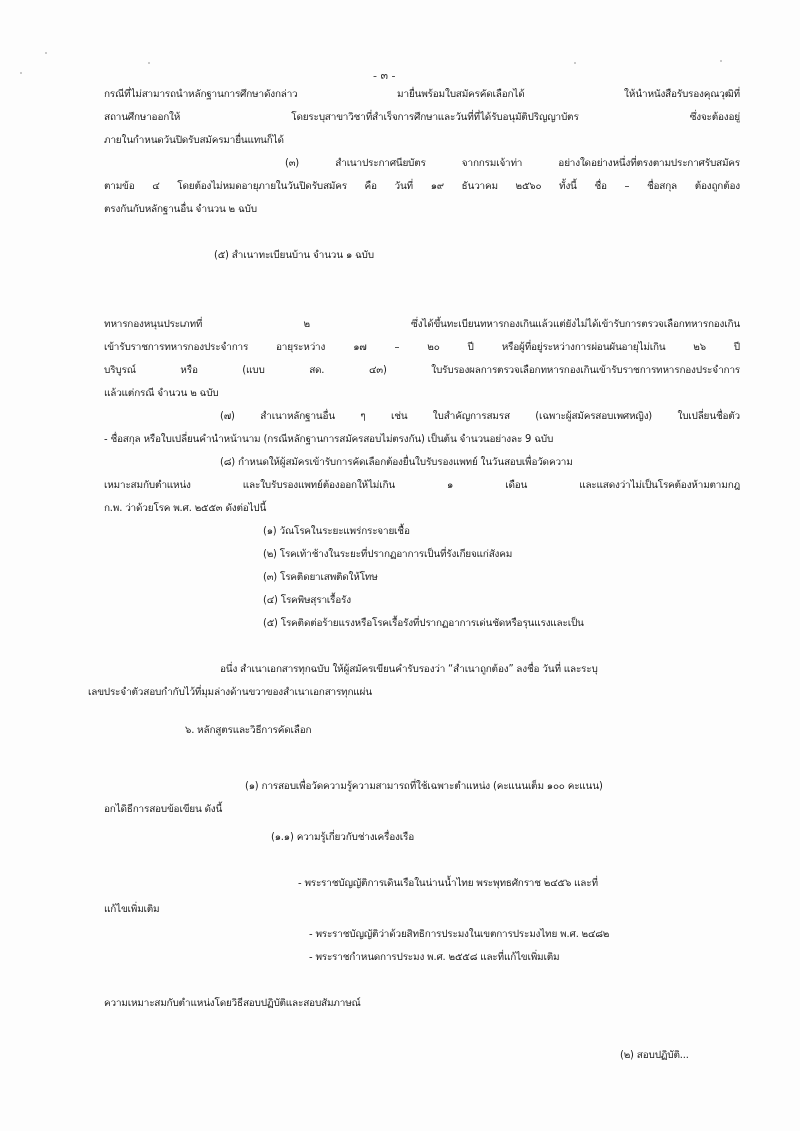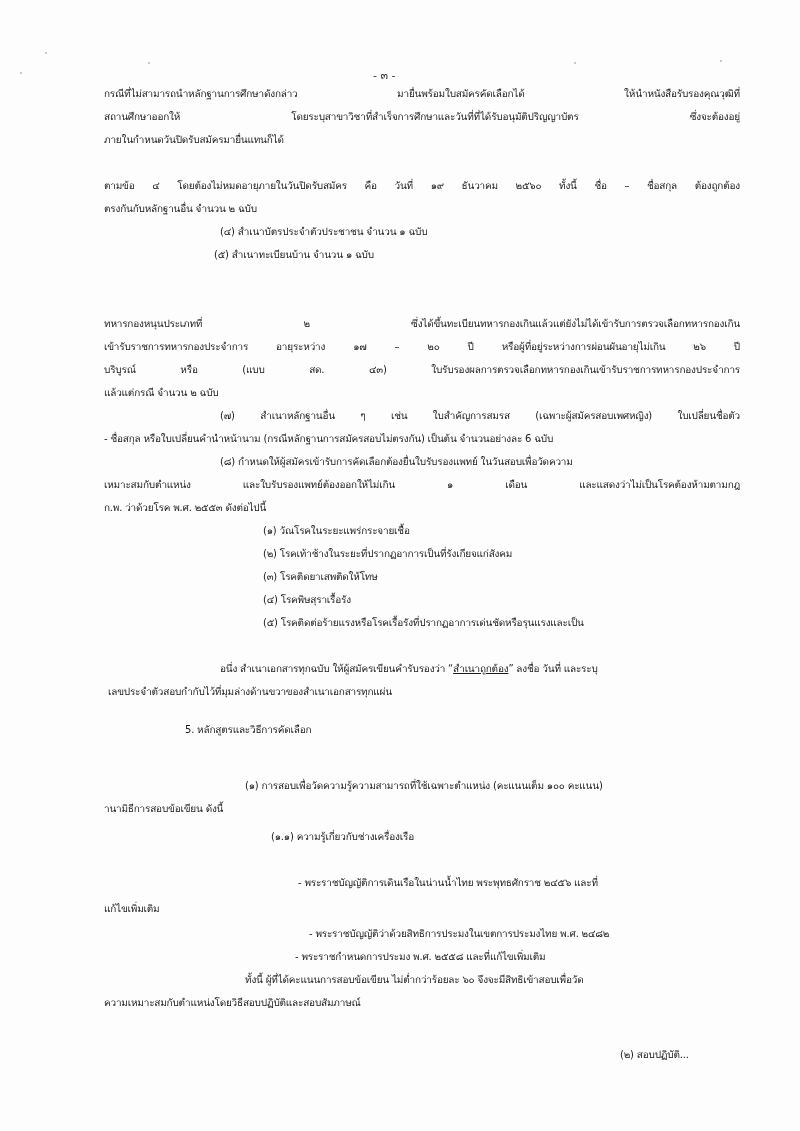--- a/index.html
+++ b/index.html
@@ -2,76 +2,75 @@
 <html><head>
 <meta charset="utf-8">
 <style>
   html, body { margin: 0; padding: 0; background: #ffffff; }
   body { width: 800px; height: 1131px; position: relative; overflow: hidden;
          font-family: "DejaVu Sans", "Liberation Sans", sans-serif; color: #1a1a1a; }
   .page { position: absolute; left: 0; top: 0; width: 800px; height: 1131px; background: #fdfdfd; }
   .line { position: absolute; font-size: 10px; line-height: 16px; white-space: nowrap; letter-spacing: -0.2px; }
   .justify { width: 636px; text-align: justify; text-align-last: justify; white-space: normal; }
   .pnum { position: absolute; left: 373px; top: 66px; font-size: 11px; color: #333; }
-  .u { text-decoration: underline; }
+  .u { }
   .speck { position: absolute; width: 2px; height: 2px; background: #888; border-radius: 1px; opacity: .6; }
 </style>
 </head>
 <body>
 
 <div class="page">
 
   <div class="speck" style="left:45px;top:52px"></div>
   <div class="speck" style="left:148px;top:62px"></div>
   <div class="speck" style="left:574px;top:62px"></div>
   <div class="speck" style="left:720px;top:60px"></div>
   <div class="speck" style="left:20px;top:72px"></div>
 
   <div class="pnum">- ๓ -</div>
 
   <div class="line justify" style="left:104px;top:86px">กรณีที่ไม่สามารถนำหลักฐานการศึกษาดังกล่าว มายื่นพร้อมใบสมัครคัดเลือกได้  ให้นำหนังสือรับรองคุณวุฒิที่</div>
   <div class="line justify" style="left:104px;top:109px">สถานศึกษาออกให้ โดยระบุสาขาวิชาที่สำเร็จการศึกษาและวันที่ที่ได้รับอนุมัติปริญญาบัตร ซึ่งจะต้องอยู่</div>
   <div class="line" style="left:104px;top:132px">ภายในกำหนดวันปิดรับสมัครมายื่นแทนก็ได้</div>
 
+  <div class="line" style="left:285px;top:155px;width:455px;text-align:justify;text-align-last:justify;white-space:normal">(๓) สำเนาประกาศนียบัตร จากกรมเจ้าท่า อย่างใดอย่างหนึ่งที่ตรงตามประกาศรับสมัคร</div>
   <div class="line justify" style="left:104px;top:178px">ตามข้อ ๔ โดยต้องไม่หมดอายุภายในวันปิดรับสมัคร คือ วันที่ ๑๙ ธันวาคม ๒๕๖๐ ทั้งนี้ ชื่อ – ชื่อสกุล ต้องถูกต้อง</div>
   <div class="line" style="left:104px;top:201px">ตรงกันกับหลักฐานอื่น จำนวน ๒ ฉบับ</div>
 
-  <div class="line" style="left:220px;top:224px">(๔) สำเนาบัตรประจำตัวประชาชน จำนวน ๑ ฉบับ</div>
   <div class="line" style="left:214px;top:247px">(๕) สำเนาทะเบียนบ้าน จำนวน ๑ ฉบับ</div>
 
   <div class="line justify" style="left:104px;top:316px">ทหารกองหนุนประเภทที่ ๒ ซึ่งได้ขึ้นทะเบียนทหารกองเกินแล้วแต่ยังไม่ได้เข้ารับการตรวจเลือกทหารกองเกิน</div>
   <div class="line justify" style="left:104px;top:339px">เข้ารับราชการทหารกองประจำการ อายุระหว่าง ๑๗ – ๒๐ ปี หรือผู้ที่อยู่ระหว่างการผ่อนผันอายุไม่เกิน ๒๖ ปี</div>
   <div class="line justify" style="left:104px;top:362px">บริบูรณ์ หรือ (แบบ สด. ๔๓) ใบรับรองผลการตรวจเลือกทหารกองเกินเข้ารับราชการทหารกองประจำการ</div>
   <div class="line" style="left:104px;top:385px">แล้วแต่กรณี จำนวน ๒ ฉบับ</div>
 
   <div class="line" style="left:220px;top:408px;width:520px;text-align:justify;text-align-last:justify;white-space:normal">(๗) สำเนาหลักฐานอื่น ๆ เช่น ใบสำคัญการสมรส (เฉพาะผู้สมัครสอบเพศหญิง) ใบเปลี่ยนชื่อตัว</div>
-  <div class="line" style="left:104px;top:431px">- ชื่อสกุล หรือใบเปลี่ยนคำนำหน้านาม (กรณีหลักฐานการสมัครสอบไม่ตรงกัน) เป็นต้น จำนวนอย่างละ 6 ฉบับ</div>
+  <div class="line" style="left:104px;top:431px">- ชื่อสกุล หรือใบเปลี่ยนคำนำหน้านาม (กรณีหลักฐานการสมัครสอบไม่ตรงกัน) เป็นต้น จำนวนอย่างละ 9 ฉบับ</div>
 
   <div class="line" style="left:220px;top:454px">(๘) กำหนดให้ผู้สมัครเข้ารับการคัดเลือกต้องยื่นใบรับรองแพทย์ ในวันสอบเพื่อวัดความ</div>
   <div class="line justify" style="left:104px;top:477px">เหมาะสมกับตำแหน่ง และใบรับรองแพทย์ต้องออกให้ไม่เกิน ๑ เดือน และแสดงว่าไม่เป็นโรคต้องห้ามตามกฎ</div>
   <div class="line" style="left:104px;top:500px">ก.พ. ว่าด้วยโรค พ.ศ. ๒๕๕๓ ดังต่อไปนี้</div>
 
   <div class="line" style="left:263px;top:523px">(๑) วัณโรคในระยะแพร่กระจายเชื้อ</div>
   <div class="line" style="left:263px;top:546px">(๒) โรคเท้าช้างในระยะที่ปรากฏอาการเป็นที่รังเกียจแก่สังคม</div>
   <div class="line" style="left:263px;top:569px">(๓) โรคติดยาเสพติดให้โทษ</div>
   <div class="line" style="left:263px;top:592px">(๔) โรคพิษสุราเรื้อรัง</div>
   <div class="line" style="left:263px;top:615px">(๕) โรคติดต่อร้ายแรงหรือโรคเรื้อรังที่ปรากฏอาการเด่นชัดหรือรุนแรงและเป็น</div>
 
   <div class="line" style="left:220px;top:661px">
     <span>อนึ่ง สำเนาเอกสารทุกฉบับ ให้ผู้สมัครเขียนคำรับรองว่า “</span><span class="u">สำเนาถูกต้อง</span><span>” ลงชื่อ วันที่ และระบุ</span>
   </div>
-  <div class="line" style="left:108px;top:684px">เลขประจำตัวสอบกำกับไว้ที่มุมล่างด้านขวาของสำเนาเอกสารทุกแผ่น</div>
+  <div class="line" style="left:88px;top:684px">เลขประจำตัวสอบกำกับไว้ที่มุมล่างด้านขวาของสำเนาเอกสารทุกแผ่น</div>
 
-  <div class="line" style="left:185px;top:722px">5. หลักสูตรและวิธีการคัดเลือก</div>
+  <div class="line" style="left:185px;top:722px">๖. หลักสูตรและวิธีการคัดเลือก</div>
   <div class="line" style="left:245px;top:778px">(๑) การสอบเพื่อวัดความรู้ความสามารถที่ใช้เฉพาะตำแหน่ง (คะแนนเต็ม ๑๐๐ คะแนน)</div>
-  <div class="line" style="left:104px;top:801px">านามิธีการสอบข้อเขียน ดังนี้</div>
+  <div class="line" style="left:104px;top:801px">อกไดิธีการสอบข้อเขียน ดังนี้</div>
 
   <div class="line" style="left:271px;top:829px">(๑.๑) ความรู้เกี่ยวกับช่างเครื่องเรือ</div>
   <div class="line" style="left:298px;top:875px">- พระราชบัญญัติการเดินเรือในน่านน้ำไทย พระพุทธศักราช ๒๔๕๖ และที่</div>
   <div class="line" style="left:104px;top:901px">แก้ไขเพิ่มเติม</div>
   <div class="line" style="left:309px;top:926px">- พระราชบัญญัติว่าด้วยสิทธิการประมงในเขตการประมงไทย พ.ศ. ๒๔๘๒</div>
-  <div class="line" style="left:295px;top:949px">- พระราชกำหนดการประมง พ.ศ. ๒๕๕๘ และที่แก้ไขเพิ่มเติม</div>
+  <div class="line" style="left:309px;top:949px">- พระราชกำหนดการประมง พ.ศ. ๒๕๕๘ และที่แก้ไขเพิ่มเติม</div>
 
-  <div class="line" style="left:245px;top:972px">ทั้งนี้ ผู้ที่ได้คะแนนการสอบข้อเขียน ไม่ต่ำกว่าร้อยละ ๖๐ จึงจะมีสิทธิเข้าสอบเพื่อวัด</div>
   <div class="line" style="left:104px;top:995px">ความเหมาะสมกับตำแหน่งโดยวิธีสอบปฏิบัติและสอบสัมภาษณ์</div>
 
   <div class="line" style="left:620px;top:1047px">(๒) สอบปฏิบัติ...</div>
 </div>
 
 </body></html>

